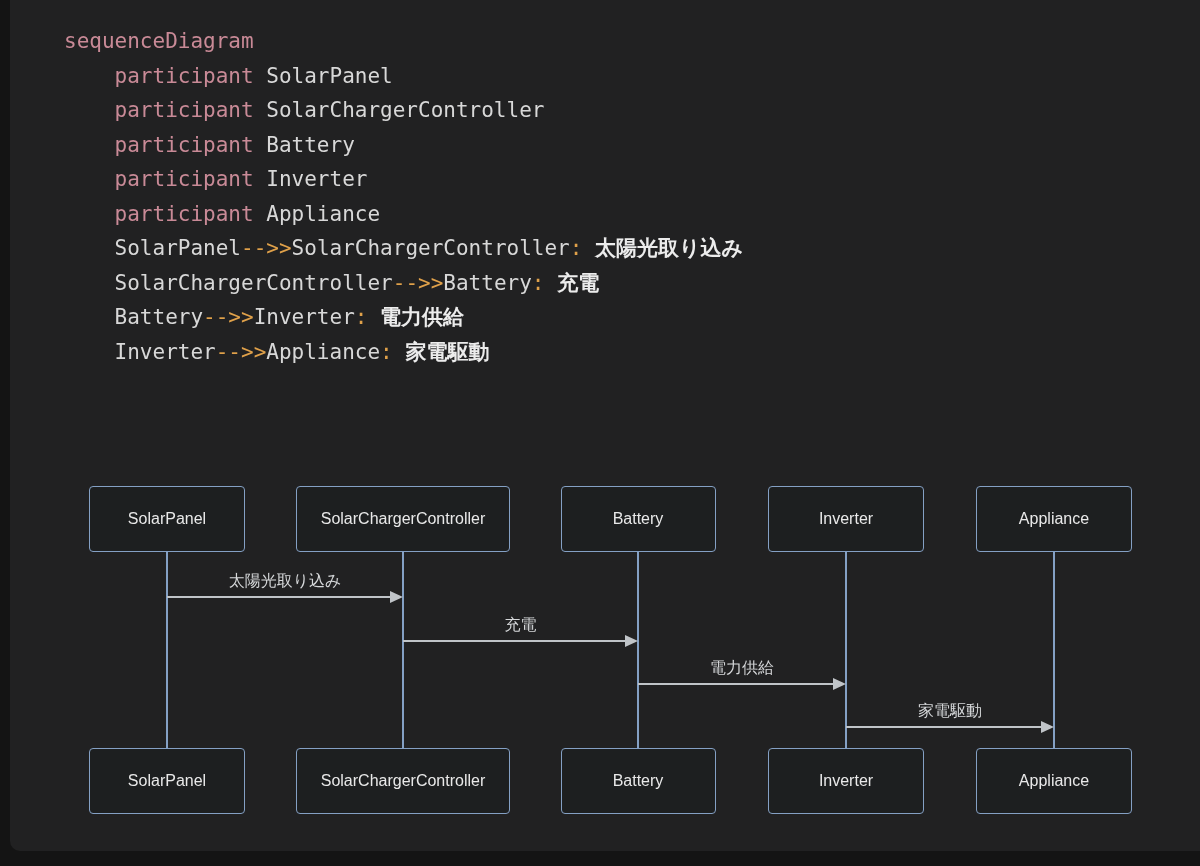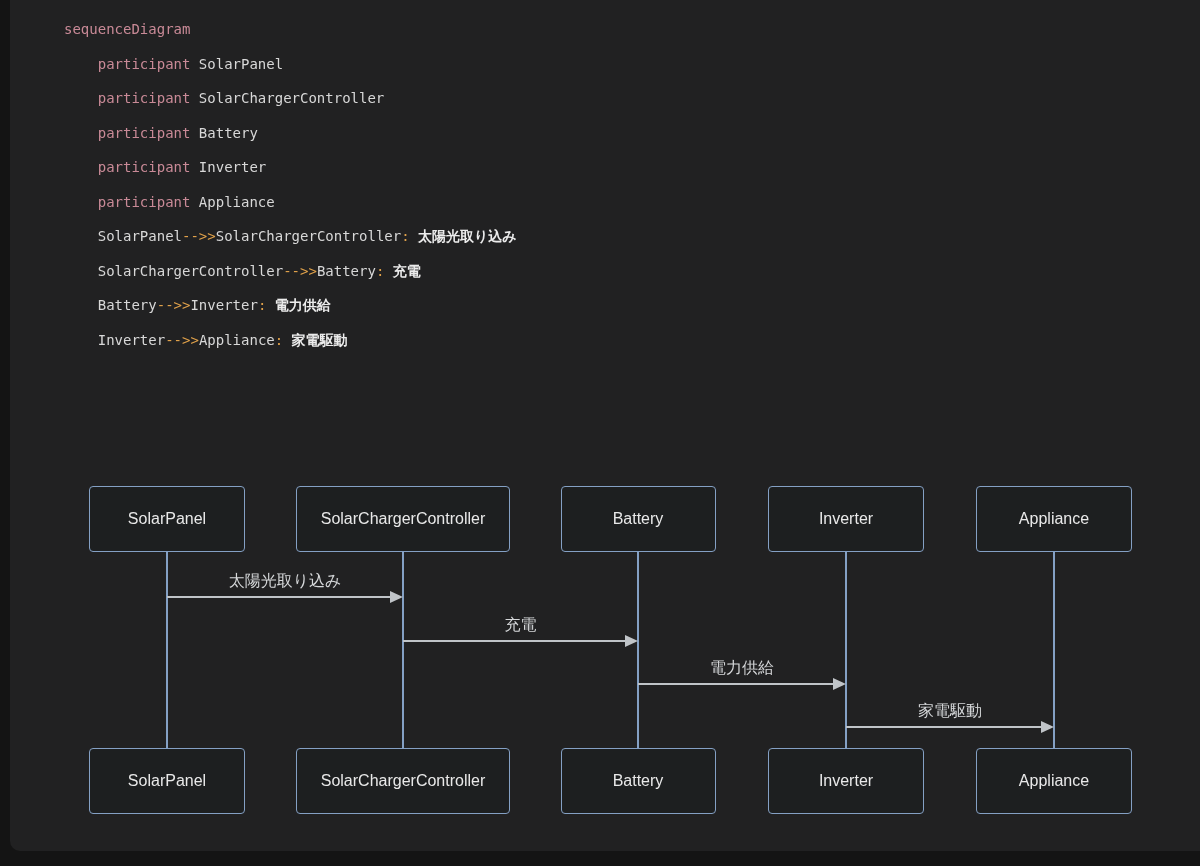--- a/index.html
+++ b/index.html
@@ -10,23 +10,23 @@
     overflow:hidden;
     position:relative;
   }
   .panel{
     position:absolute;left:10px;top:0;width:1190px;height:851px;
     background:#212122;
     border-bottom-left-radius:10px;
   }
   
   .code{
-    position:absolute;left:64px;top:12px;margin:0;
+    position:absolute;left:64px;top:24px;margin:0;
     font-family:"DejaVu Sans Mono", monospace;
-    font-size:14px;line-height:34.5px;
+    font-size:21px;line-height:34.5px;
     white-space:pre;
     color:#d8d8d8;
   }
   .code-line{height:34.5px;}
   .tok-keyword{color:#c98a97;}
   .tok-name{color:#d8d8d8;}
   .tok-arrow{color:#e0a14a;}
   .tok-message{color:#ececec;font-weight:600;}
   
   .stage{position:absolute;left:0;top:0;width:1200px;height:866px;}

